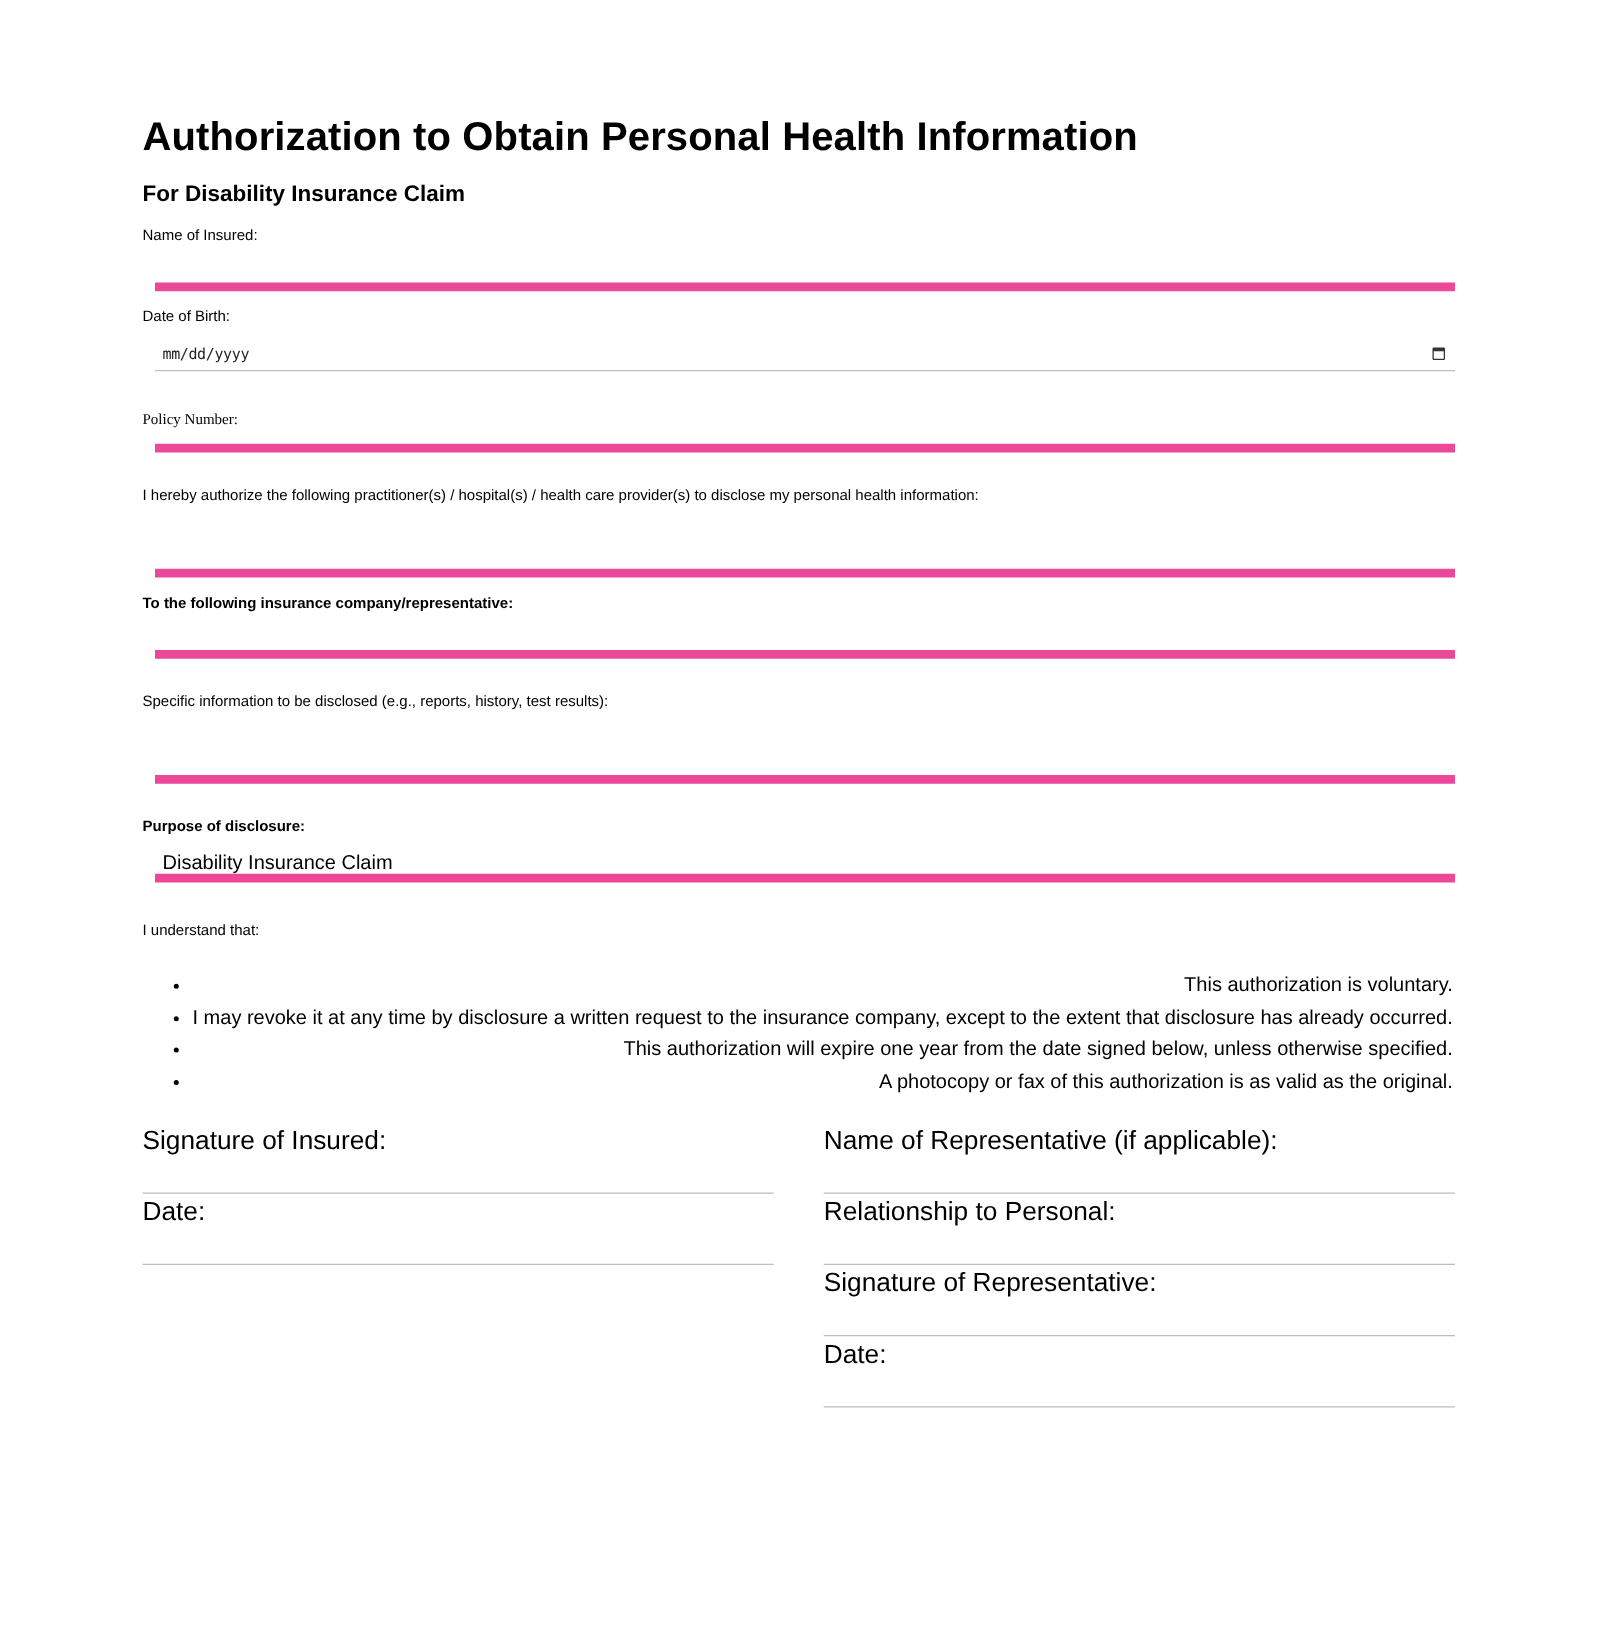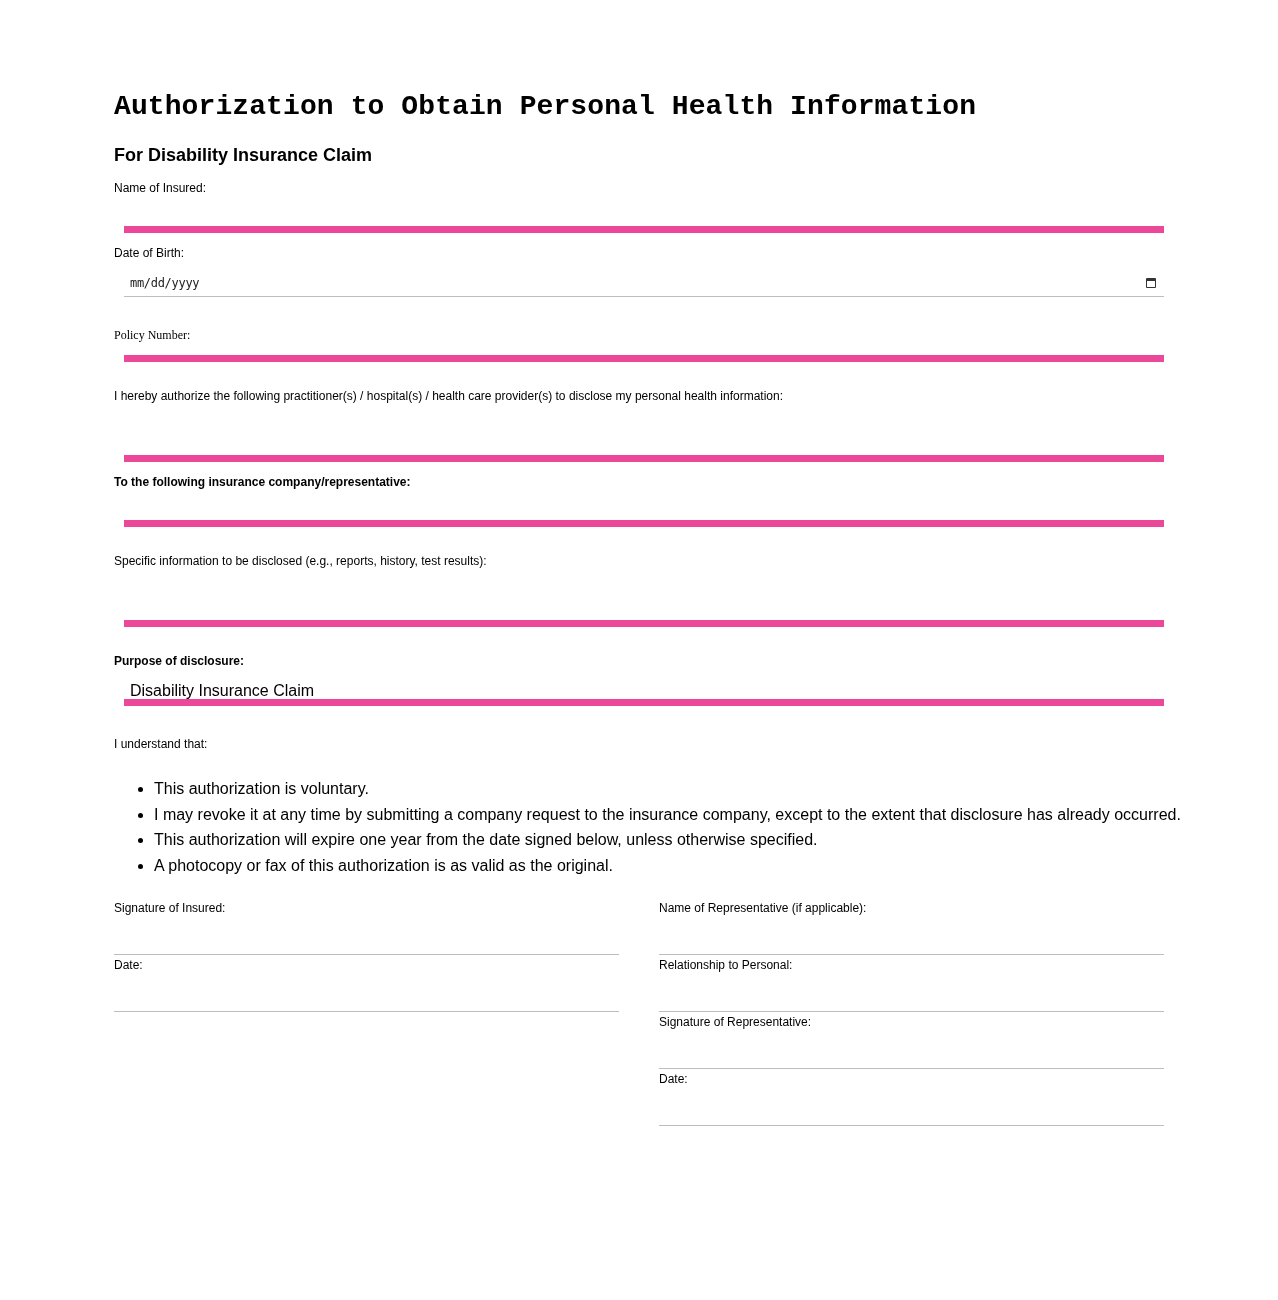--- a/index.html
+++ b/index.html
@@ -14,29 +14,28 @@
       color: #000000;
       position: relative;
     }
     .page {
       position: absolute;
       left: 114px;
       top: 0;
       width: 1050px;
     }
     h1 {
-      font-size: 28px;
+      font-size: 32px;
       font-weight: bold;
       margin: 0;
       position: absolute;
       top: 91px;
       left: 0;
       white-space: nowrap;
       letter-spacing: 0.1px;
-      font-family: Liberation Mono, monospace;
     }
     h2 {
       font-size: 18px;
       font-weight: bold;
       margin: 0;
       position: absolute;
       top: 145px;
       left: 0;
       white-space: nowrap;
       text-align: center;
@@ -96,35 +95,36 @@
       white-space: nowrap;
     }
     ul.terms {
       position: absolute;
       left: 0;
       top: 776px;
       margin: 0;
       padding-left: 40px;
       font-size: 16px;
       list-style: disc;
+      text-align: right;
     }
     ul.terms li {
       height: 25.5px;
       line-height: 25px;
       white-space: nowrap;
     }
     .sig-col {
       position: absolute;
       top: 0;
       width: 505px;
     }
     .sig-label {
       position: absolute;
       left: 0;
-      font-size: 12px;
+      font-size: 21px;
       white-space: nowrap;
     }
     .sig-line {
       position: absolute;
       left: 0;
       width: 505px;
       height: 0;
       border-bottom: 1px solid #bdbdbd;
     }
   </style>
@@ -158,21 +158,21 @@
   <textarea class="field" style="top: 579px; height: 48px; resize: none;"></textarea>
 
   <div class="label" style="top:654px;font-weight:bold;">Purpose of disclosure:</div>
   <div class="field" style="top:678px; height:28px;">
     <span class="value-text" style="left:6px; top:4px;">Disability Insurance Claim</span>
   </div>
 
   <div class="label" style="top:737px;">I understand that:</div>
   <ul class="terms">
     <li>This authorization is voluntary.</li>
-    <li>I may revoke it at any time by submitting a company request to the insurance company, except to the extent that disclosure has already occurred.</li>
+    <li>I may revoke it at any time by disclosure a written request to the insurance company, except to the extent that disclosure has already occurred.</li>
     <li>This authorization will expire one year from the date signed below, unless otherwise specified.</li>
     <li>A photocopy or fax of this authorization is as valid as the original.</li>
   </ul>
 
   <div class="sig-col" style="left:0;">
     <div class="sig-label" style="top:901px;">Signature of Insured:</div>
     <div class="sig-line" style="top:954px;"></div>
     <div class="sig-label" style="top:958px;">Date:</div>
     <div class="sig-line" style="top:1011px;"></div>
   </div>

